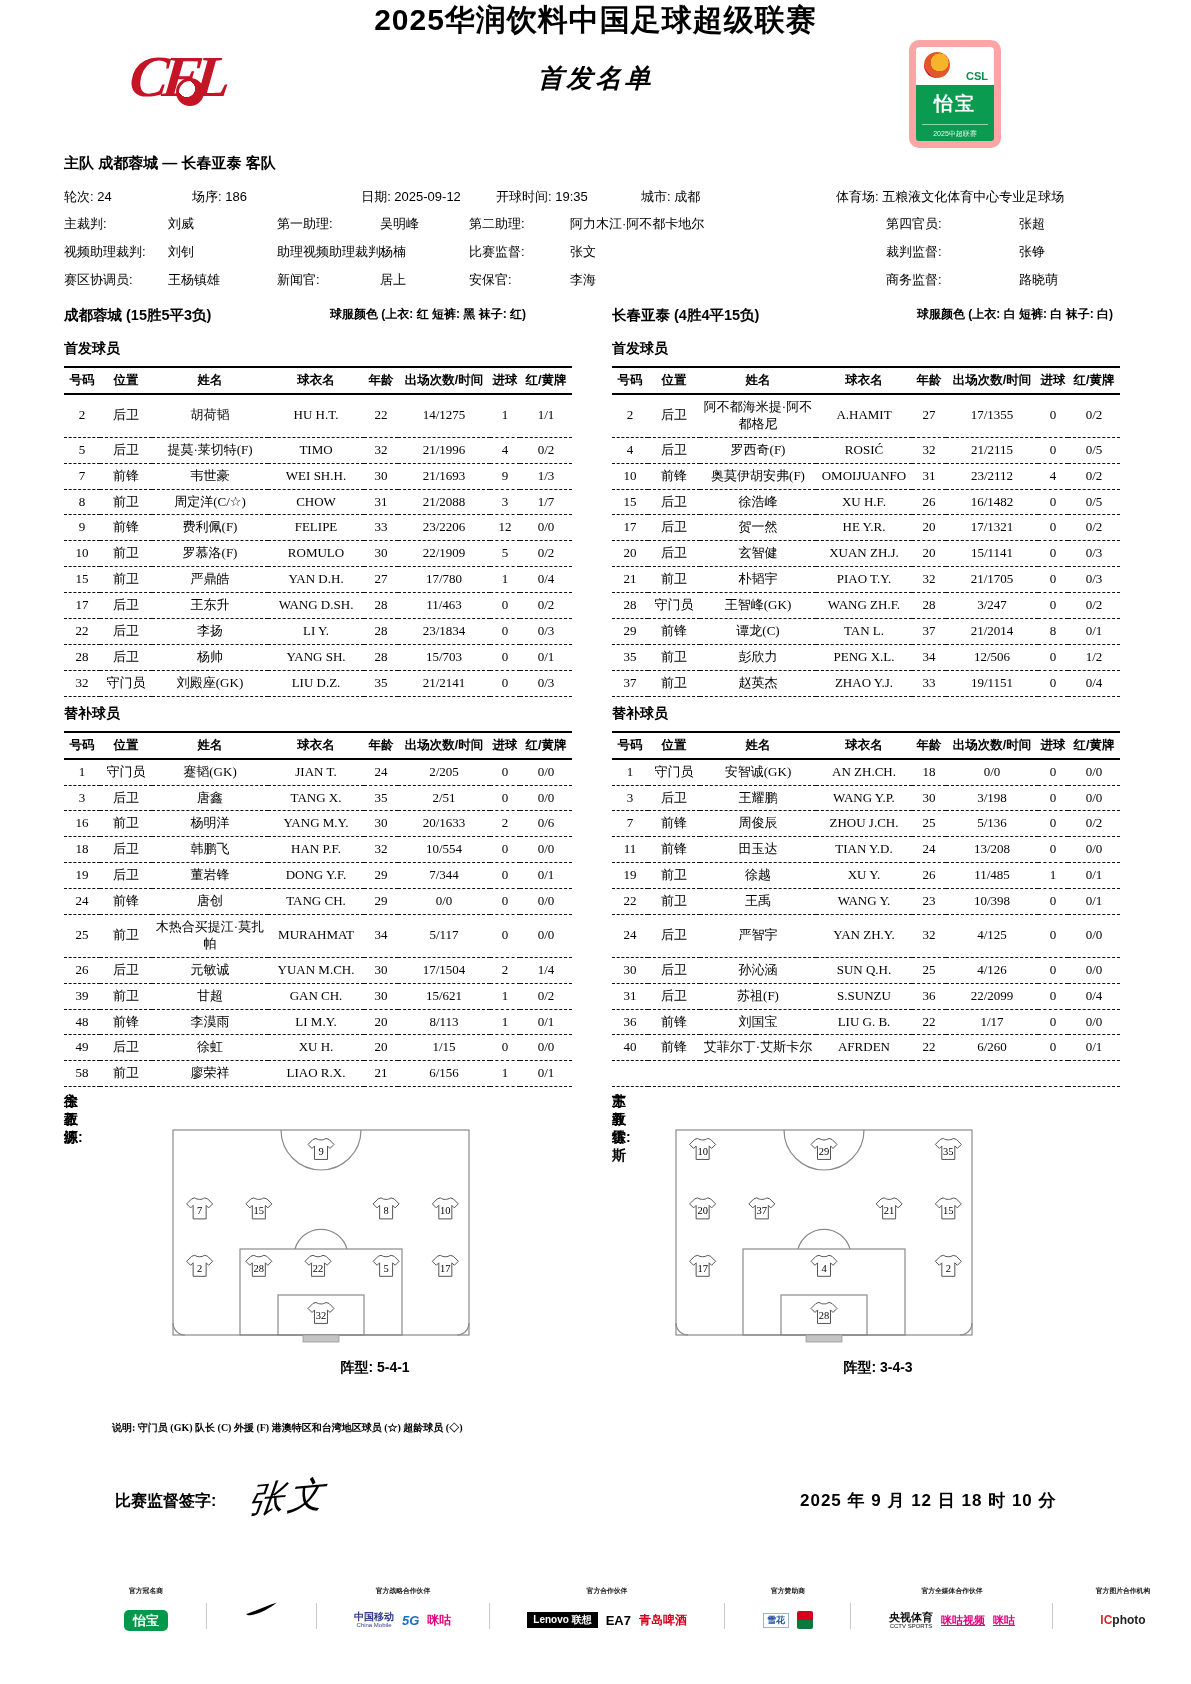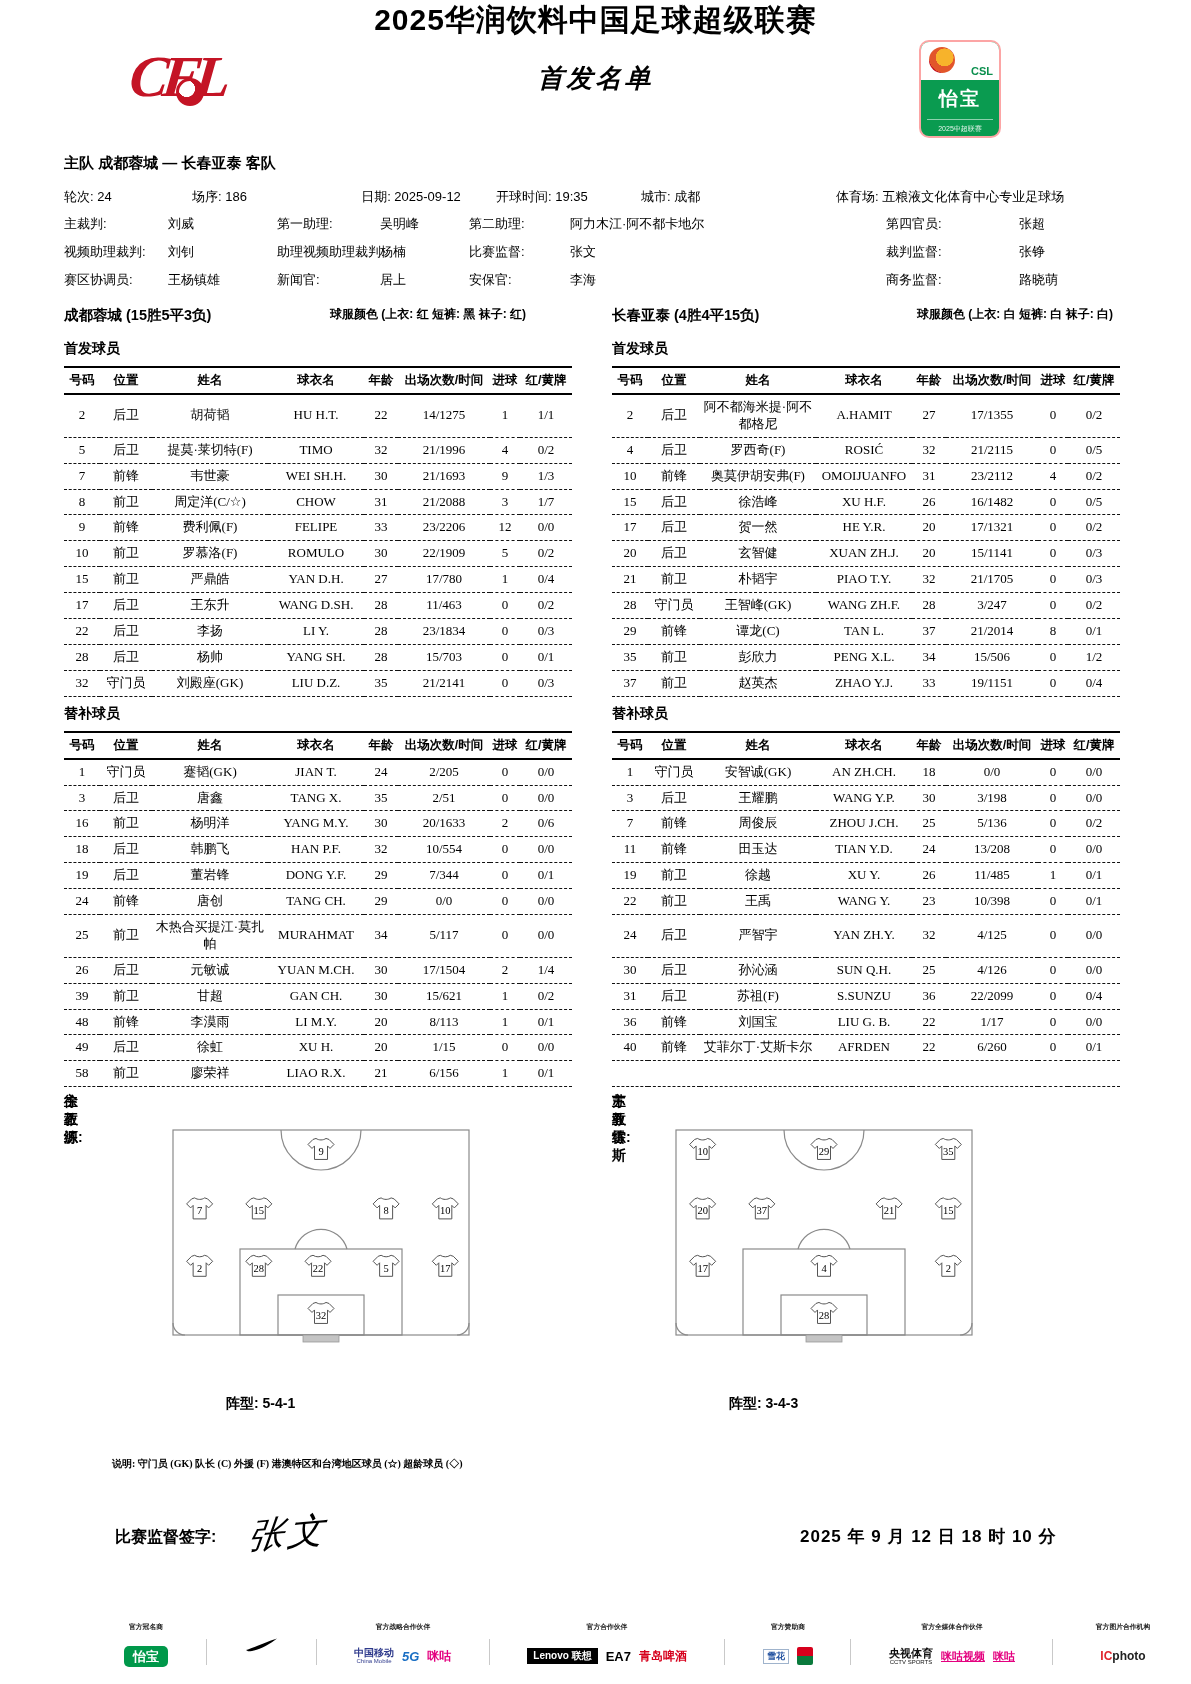--- a/index.html
+++ b/index.html
@@ -8,21 +8,21 @@
   
   .hdr{position:relative;height:150px;}
   .cfl{position:absolute;left:130px;top:48px;font-family:"Liberation Serif",serif;
        font-style:italic;font-weight:900;font-size:58px;color:#c41425;letter-spacing:-6px;
        transform:skewX(-6deg);line-height:1;}
   .cfl-dot{position:absolute;left:176px;top:78px;width:22px;height:22px;border:3px solid #c41425;
        border-radius:50%;background:radial-gradient(circle at 35% 35%,#fff 40%,#c41425 42%);}
   .titles{text-align:center;}
   .t1{font-size:30px;font-weight:900;letter-spacing:1px;}
   .t2{font-size:26px;font-weight:900;margin-top:20px;letter-spacing:3px;font-style:italic;}
-  .badge{position:absolute;right:190px;top:40px;width:78px;height:94px;border:2px solid #fca5a5;
+  .badge{position:absolute;right:190px;top:40px;width:78px;height:94px;border:7px solid #fca5a5;
          border-radius:10px;overflow:hidden;background:#0a9b50;}
   .badge-top{height:38px;background:#fff;position:relative;}
   .badge-sun{position:absolute;left:8px;top:5px;width:26px;height:26px;border-radius:50%;
          background:radial-gradient(circle at 60% 40%,#f7b32b 0 40%,#e2562b 41% 70%,#c41425 71%);}
   .badge-csl{position:absolute;right:6px;bottom:3px;color:#0a8f4d;font-size:11px;font-weight:bold;}
   .badge-brand{color:#fff;text-align:center;font-size:19px;font-weight:900;letter-spacing:2px;
          padding-top:6px;}
   .badge-season{color:#fff;text-align:center;font-size:7px;margin-top:7px;opacity:.9;
          border-top:1px solid rgba(255,255,255,.6);padding-top:4px;width:84%;margin-left:8%;}
   
@@ -47,21 +47,21 @@
   table.roster td{font-family:"Liberation Serif",serif;font-size:13px;text-align:center;
         border-bottom:1.5px dashed #111;padding:4px 1px;line-height:1.3;word-break:break-all;}
   table.roster .spacer{border:none !important;}
   
   .coach-row{position:relative;height:26px;margin-top:6px;font-weight:900;font-size:14px;}
   .coach-row span{position:absolute;}
   
   .fields{display:flex;margin:10px 0 0 172px;gap:205px;}
   .field{width:298px;height:216px;}
   .formation-row{display:flex;margin:14px 0 0 172px;gap:205px;font-weight:bold;font-size:14px;}
-  .formation-row div{width:298px;text-align:left;transform:translateX(54px);margin-top:36px;}
+  .formation-row div{width:298px;text-align:center;transform:translateX(54px);}
   
   .note{margin:44px 12px 0 112px;font-size:10px;font-weight:900;font-family:Liberation Serif, serif;}
   .sig-row{position:relative;height:70px;margin-top:34px;}
   .sig-label{position:absolute;left:115px;top:22px;font-size:16px;font-weight:900;}
   .sig-name{position:absolute;left:248px;top:4px;font-family:"DejaVu Serif",serif;
         font-style:italic;font-size:36px;transform:rotate(-5deg) skewX(-12deg);letter-spacing:4px;}
   .sig-date{position:absolute;left:800px;top:20px;font-size:17px;font-weight:900;letter-spacing:1px;}
   
   .sponsors{display:flex;align-items:flex-start;justify-content:space-between;
         margin:46px 36px 0 124px;}
@@ -382,21 +382,21 @@
           <td>28</td>
           <td>15/703</td>
           <td>0</td>
           <td>0/1</td>
           <td class="spacer"></td>
           <td>35</td>
           <td>前卫</td>
           <td>彭欣力</td>
           <td>PENG X.L.</td>
           <td>34</td>
-          <td>15/506</td>
+          <td>12/506</td>
           <td>0</td>
           <td>1/2</td>
         </tr>
         <tr>
           <td>32</td>
           <td>守门员</td>
           <td>刘殿座(GK)</td>
           <td>LIU D.Z.</td>
           <td>35</td>
           <td>21/2141</td>

